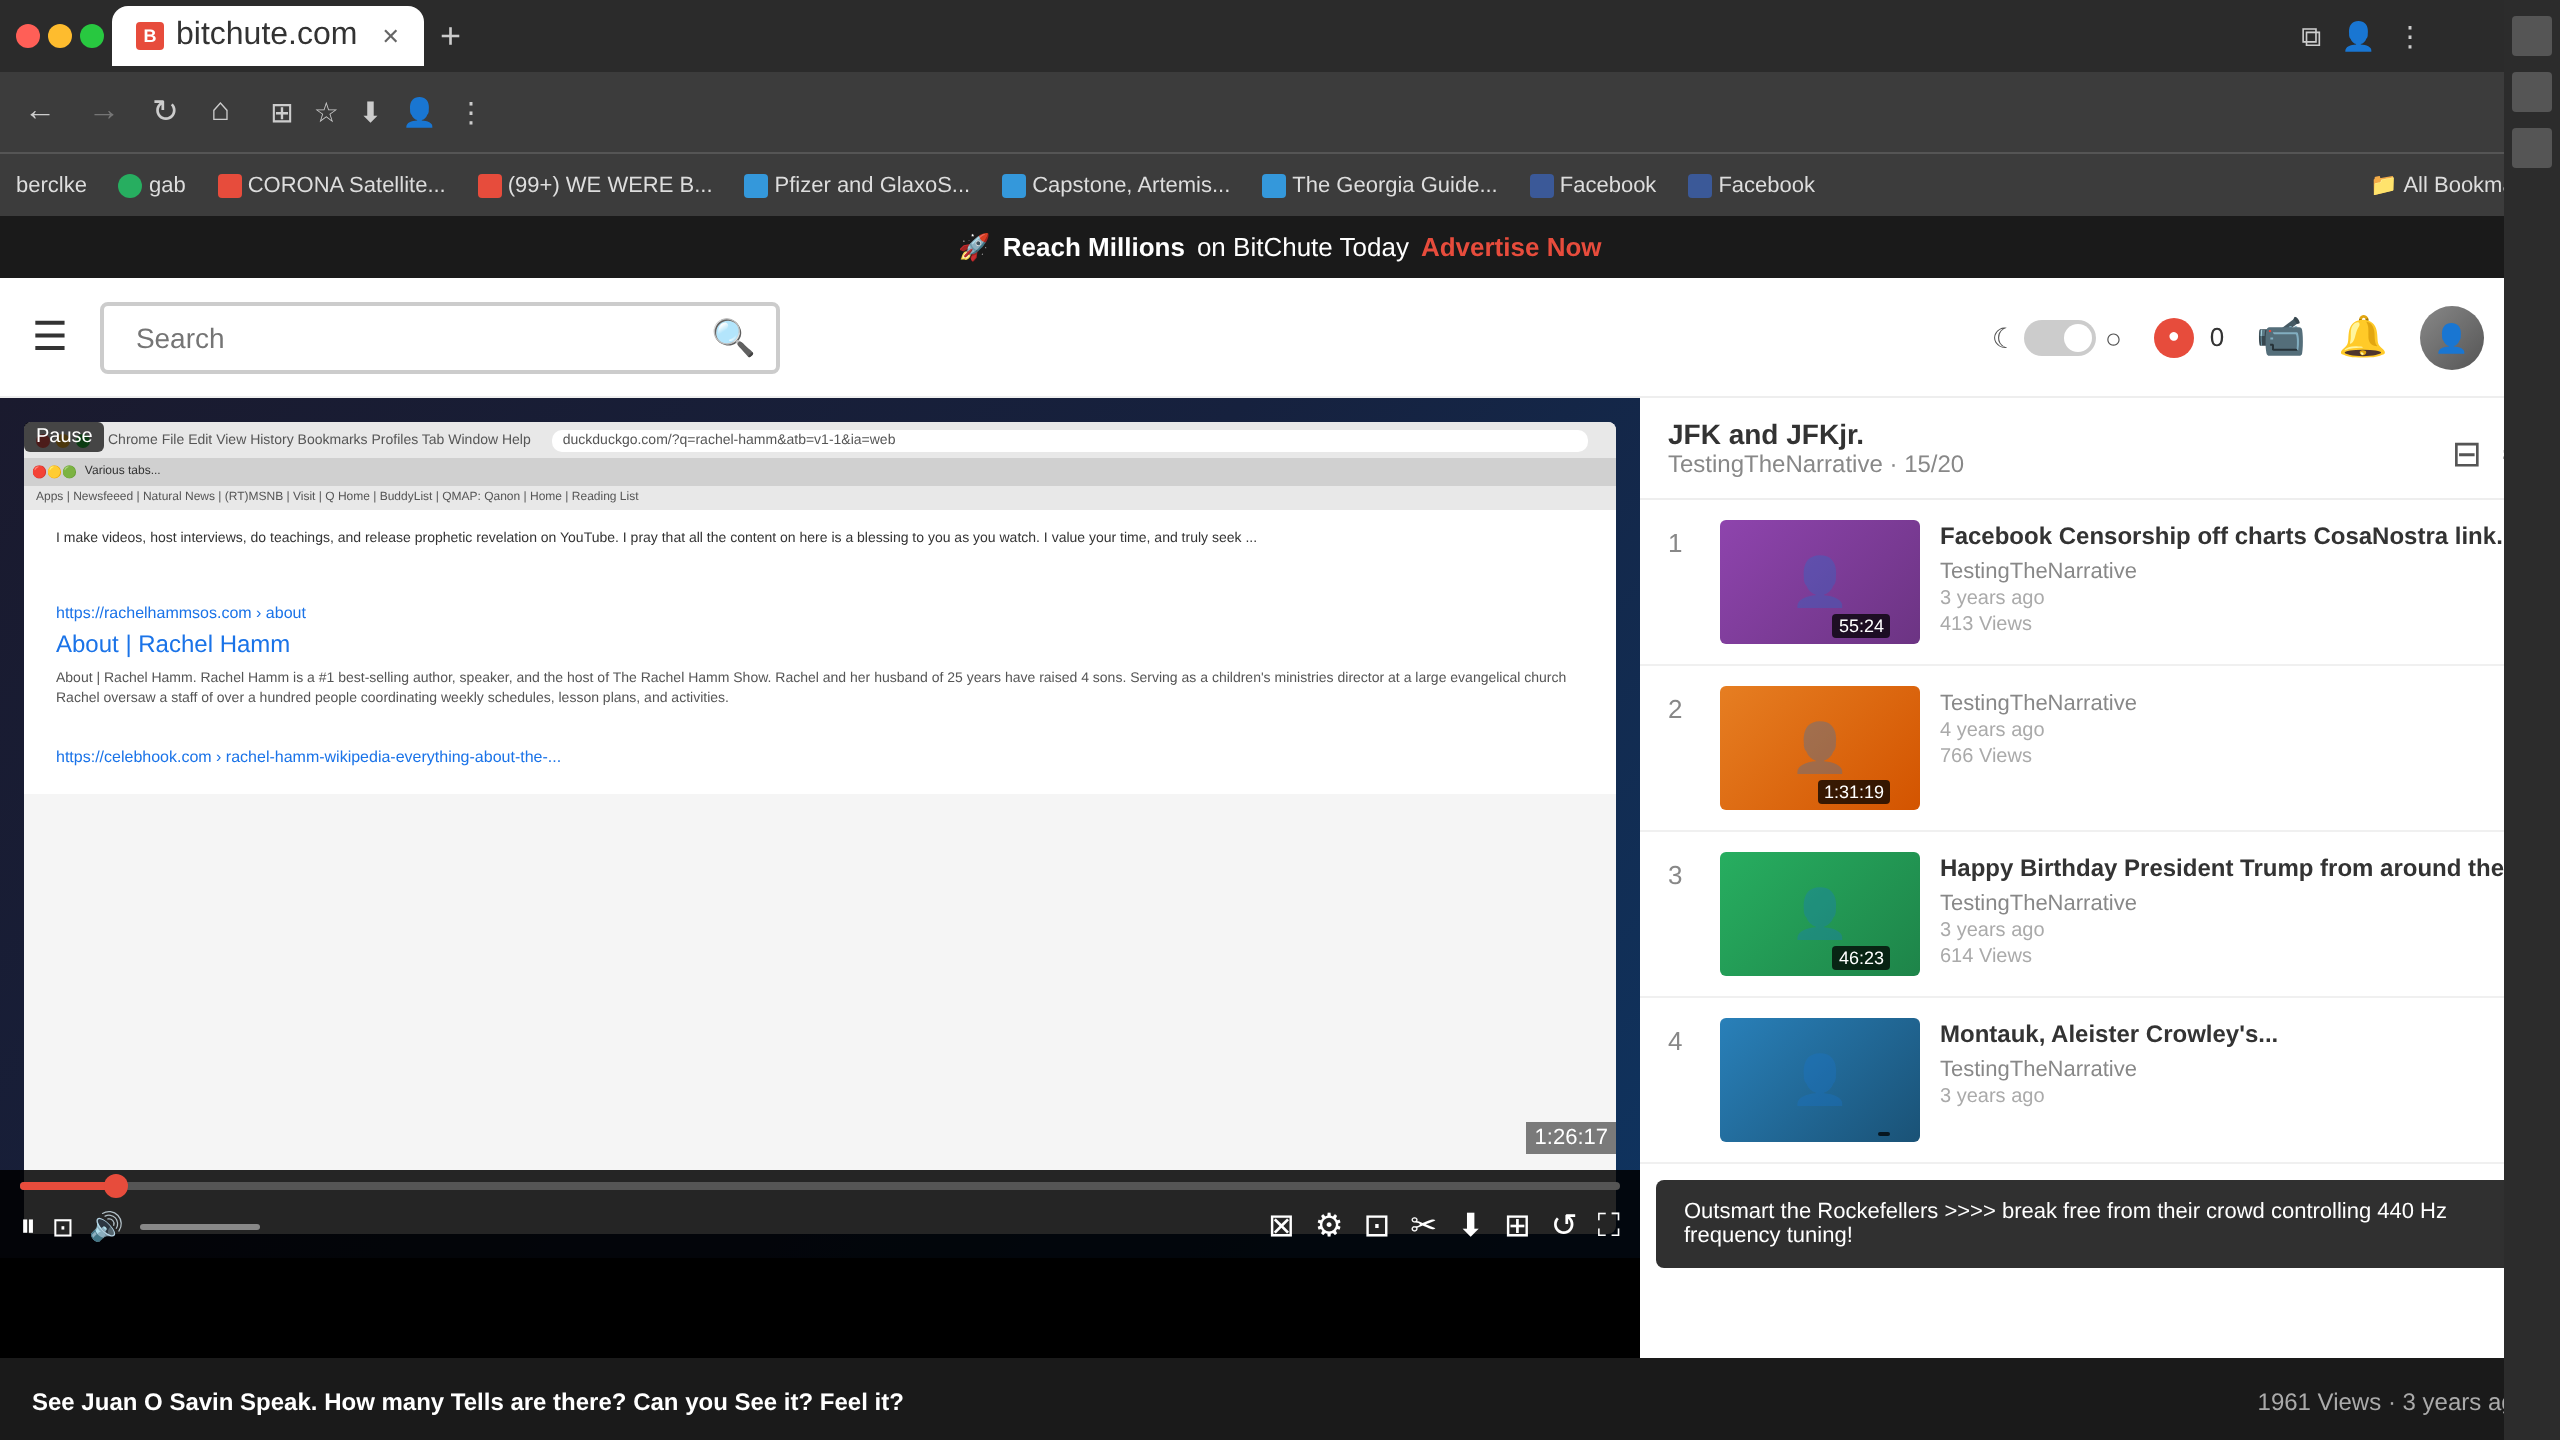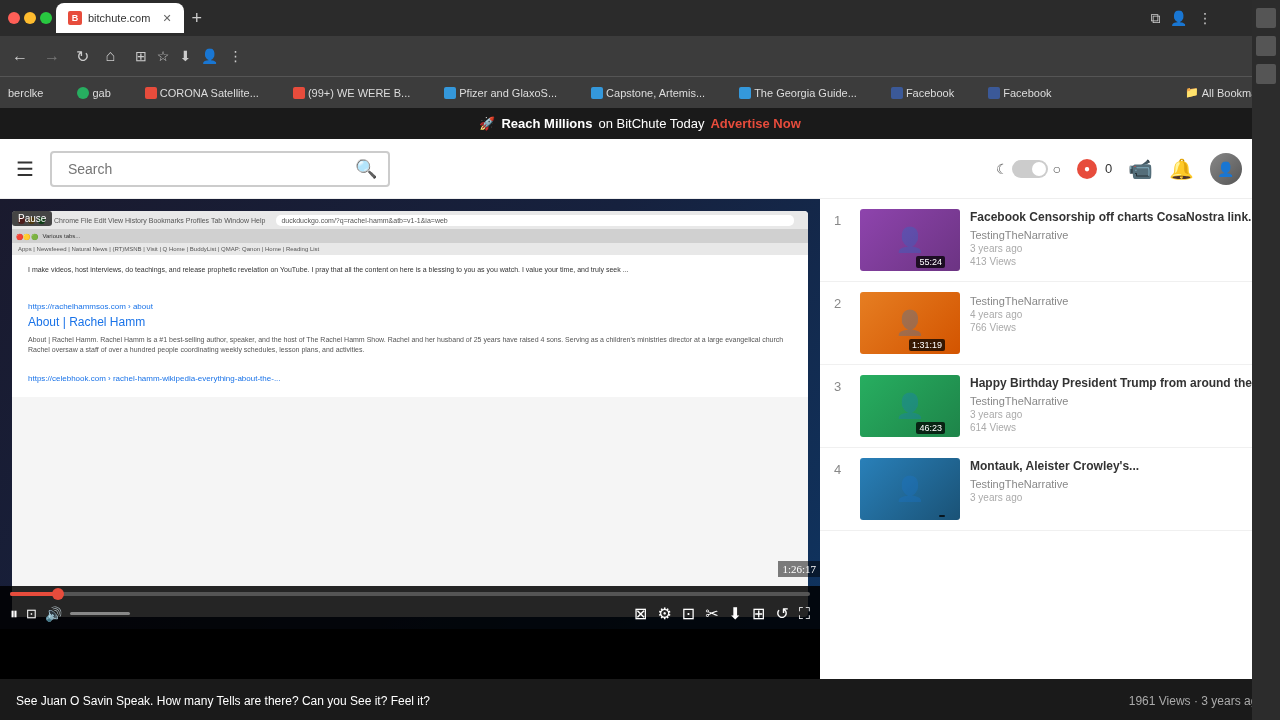--- a/index.html
+++ b/index.html
@@ -13,21 +13,21 @@
     .window-btn { width: 12px; height: 12px; border-radius: 50%; display: inline-block; }
     .btn-red { background: #ff5f57; }
     .btn-yellow { background: #febc2e; }
     .btn-green { background: #28c840; }
 
     .address-bar { background: #3c3c3c; height: 40px; display: flex; align-items: center; padding: 0 8px; gap: 8px; }
     .nav-btn { color: #ccc; font-size: 16px; cursor: pointer; padding: 4px; }
     .url-bar { flex: 1; background: #555; border-radius: 20px; height: 28px; display: flex; align-items: center; padding: 0 12px; color: #fff; font-size: 12px; }
     .addr-icons { display: flex; gap: 10px; margin-left: 8px; color: #ccc; font-size: 14px; }
 
-    .bookmarks-bar { background: #3c3c3c; height: 32px; display: flex; padding: 12px 8px; gap: 34px; border-top: 1px solid #555; }
+    .bookmarks-bar { background: #3c3c3c; height: 32px; display: flex; padding: 12px 8px; gap: 16px; border-top: 1px solid #555; }
     .bookmark-item { color: #ddd; font-size: 11px; cursor: pointer; white-space: nowrap; display: flex; align-items: center; gap: 3px; }
     .all-bookmarks { margin-left: auto; color: #ddd; font-size: 11px; cursor: pointer; }
 
     
     .site-wrapper { background: #fff; width: 100%; }
 
     
     .banner { background: #1a1a1a; color: #fff; text-align: center; padding: 8px; font-size: 13px; display: flex; align-items: center; justify-content: center; gap: 6px; position: relative; }
     .banner-close { position: absolute; right: 16px; color: #ccc; cursor: pointer; font-size: 16px; }
     .banner-link { color: #e74c3c; text-decoration: none; font-weight: bold; }
@@ -62,21 +62,21 @@
     .vs-tabs-row { background: #d0d0d0; height: 14px; display: flex; align-items: center; padding: 0 4px; font-size: 6px; color: #333; gap: 4px; }
     .vs-bookmarks { background: #e8e8e8; height: 12px; display: flex; align-items: center; padding: 0 6px; font-size: 6px; color: #555; gap: 8px; }
     .vs-content { padding: 10px 16px; background: #fff; }
     .vs-url-text { font-size: 8px; color: #1a73e8; margin-bottom: 4px; }
     .vs-title { font-size: 12px; color: #1a73e8; margin-bottom: 6px; }
     .vs-text { font-size: 7px; color: #333; line-height: 1.5; margin-bottom: 8px; }
     .vs-text2 { font-size: 7px; color: #555; line-height: 1.5; }
 
     
     .pause-label { position: absolute; top: 12px; left: 12px; background: rgba(0,0,0,0.7); color: #fff; font-size: 10px; padding: 2px 6px; border-radius: 3px; }
-    .time-display { position: absolute; bottom: 52px; right: 0; color: #fff; font-size: 11px; background: rgba(0,0,0,0.5); padding: 2px 4px; font-family: Liberation Serif, serif; }
+    .time-display { position: absolute; bottom: 52px; right: 12px; color: #fff; font-size: 11px; background: rgba(0,0,0,0.5); padding: 2px 4px; }
 
     .video-controls { position: absolute; bottom: 0; left: 0; right: 0; background: rgba(0,0,0,0.85); padding: 6px 10px; }
     .progress-bar { width: 100%; height: 4px; background: #555; border-radius: 2px; margin-bottom: 8px; position: relative; cursor: pointer; }
     .progress-fill { width: 6%; height: 100%; background: #e74c3c; border-radius: 2px; }
     .progress-dot { position: absolute; top: -4px; left: 6%; width: 12px; height: 12px; background: #e74c3c; border-radius: 50%; transform: translateX(-50%); }
     .controls-row { display: flex; align-items: center; gap: 8px; }
     .ctrl-btn { color: #fff; font-size: 16px; cursor: pointer; background: none; border: none; }
     .vol-btn { color: #fff; font-size: 14px; cursor: pointer; }
     .vol-slider { width: 60px; height: 3px; background: #888; border-radius: 2px; }
     .controls-right { margin-left: auto; display: flex; gap: 10px; align-items: center; }
@@ -113,21 +113,21 @@
 </head>
 <body>
 
 <div>
   <div class="tab-bar">
     <div class="window-btn btn-red"></div>
     <div class="window-btn btn-yellow"></div>
     <div class="window-btn btn-green"></div>
     <div class="tab-active">
       <div class="tab-favicon" style="background:#e74c3c; font-size:9px; color:#fff; display:flex; align-items:center; justify-content:center; font-weight:bold;">B</div>
-      <span style="font-size:11px;">bitchute.com</span>
+      <span style="font-size:16px;">bitchute.com</span>
       <span class="tab-close">✕</span>
     </div>
     <span class="new-tab-btn">+</span>
     <div class="tab-controls" style="margin-left:auto; display:flex; gap:10px; align-items:center; margin-right:60px;">
       <span style="color:#ccc; font-size:14px; cursor:pointer;">⧉</span>
       <span style="color:#ccc; font-size:14px; cursor:pointer;">👤</span>
       <span style="color:#ccc; font-size:14px; cursor:pointer;">⋮</span>
     </div>
   </div>
 
@@ -283,20 +283,36 @@
               <span class="ctrl-icon">⊞</span>
               <span class="ctrl-icon">↺</span>
               <span class="ctrl-icon">⛶</span>
             </div>
           </div>
         </div>
       </div>
     </div>
 
     <div class="sidebar">
+      <div class="sidebar-header">
+        <div style="display:flex; align-items:center; justify-content:space-between;">
+          <div>
+            <div class="sidebar-title">JFK and JFKjr.</div>
+            <div class="sidebar-sub">
+              <span>TestingTheNarrative</span>
+              <span> · </span>
+              <span>15/20</span>
+            </div>
+          </div>
+          <div class="sidebar-controls">
+            <span class="sc-icon">⊟</span>
+            <span class="sc-icon">⇌</span>
+          </div>
+        </div>
+      </div>
 
       <div class="playlist-item">
         <span class="item-num">1</span>
         <div class="item-thumb">
           <div class="thumb-placeholder thumb-bg-1" style="display:flex; align-items:center; justify-content:center;">
             <span style="color:rgba(255,255,255,0.3); font-size:24px;">👤</span>
           </div>
           <span class="thumb-duration">55:24</span>
         </div>
         <div class="item-info">
@@ -354,25 +370,28 @@
         </div>
         <div class="item-info">
           <div class="item-title">Montauk, Aleister Crowley's...</div>
           <div class="item-channel">TestingTheNarrative</div>
           <div class="item-meta">
             <span>3 years ago</span>
           </div>
         </div>
       </div>
 
+      <div style="background: rgba(30,30,30,0.92); color:#fff; padding:10px 14px; margin-top:4px; font-size:11px; border-radius:4px; margin: 8px;">
+        <span>Outsmart the Rockefellers &gt;&gt;&gt;&gt; break free from their crowd controlling 440 Hz frequency tuning!</span>
+      </div>
     </div>
   </div>
 
   <div style="background:#1a1a1a; color:#fff; display:flex; align-items:center; justify-content:space-between; padding:10px 16px; height:44px;">
-    <span style="font-size:12px; font-weight:400;">See Juan O Savin Speak. How many Tells are there? Can you See it? Feel it?</span>
+    <span style="font-size:12px; font-weight:700;">See Juan O Savin Speak. How many Tells are there? Can you See it? Feel it?</span>
     <span style="font-size:12px; color:#aaa;">
       <span>1961 Views</span>
       <span> · </span>
       <span>3 years ago</span>
     </span>
   </div>
 
 </div>
 
 <div class="side-strip">

